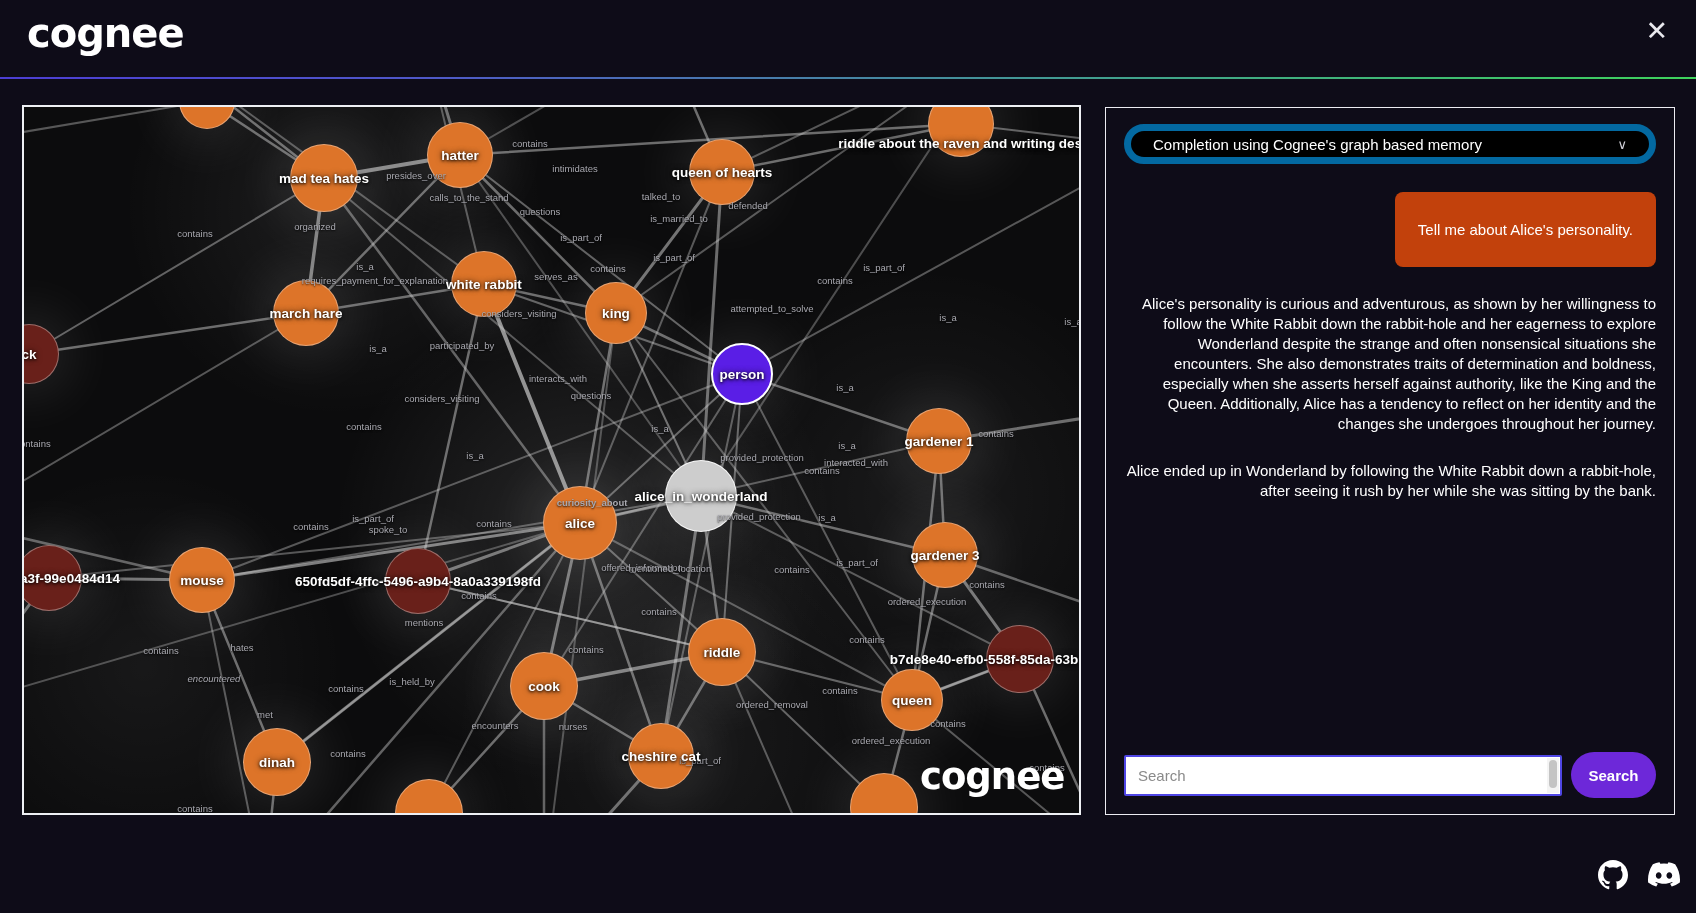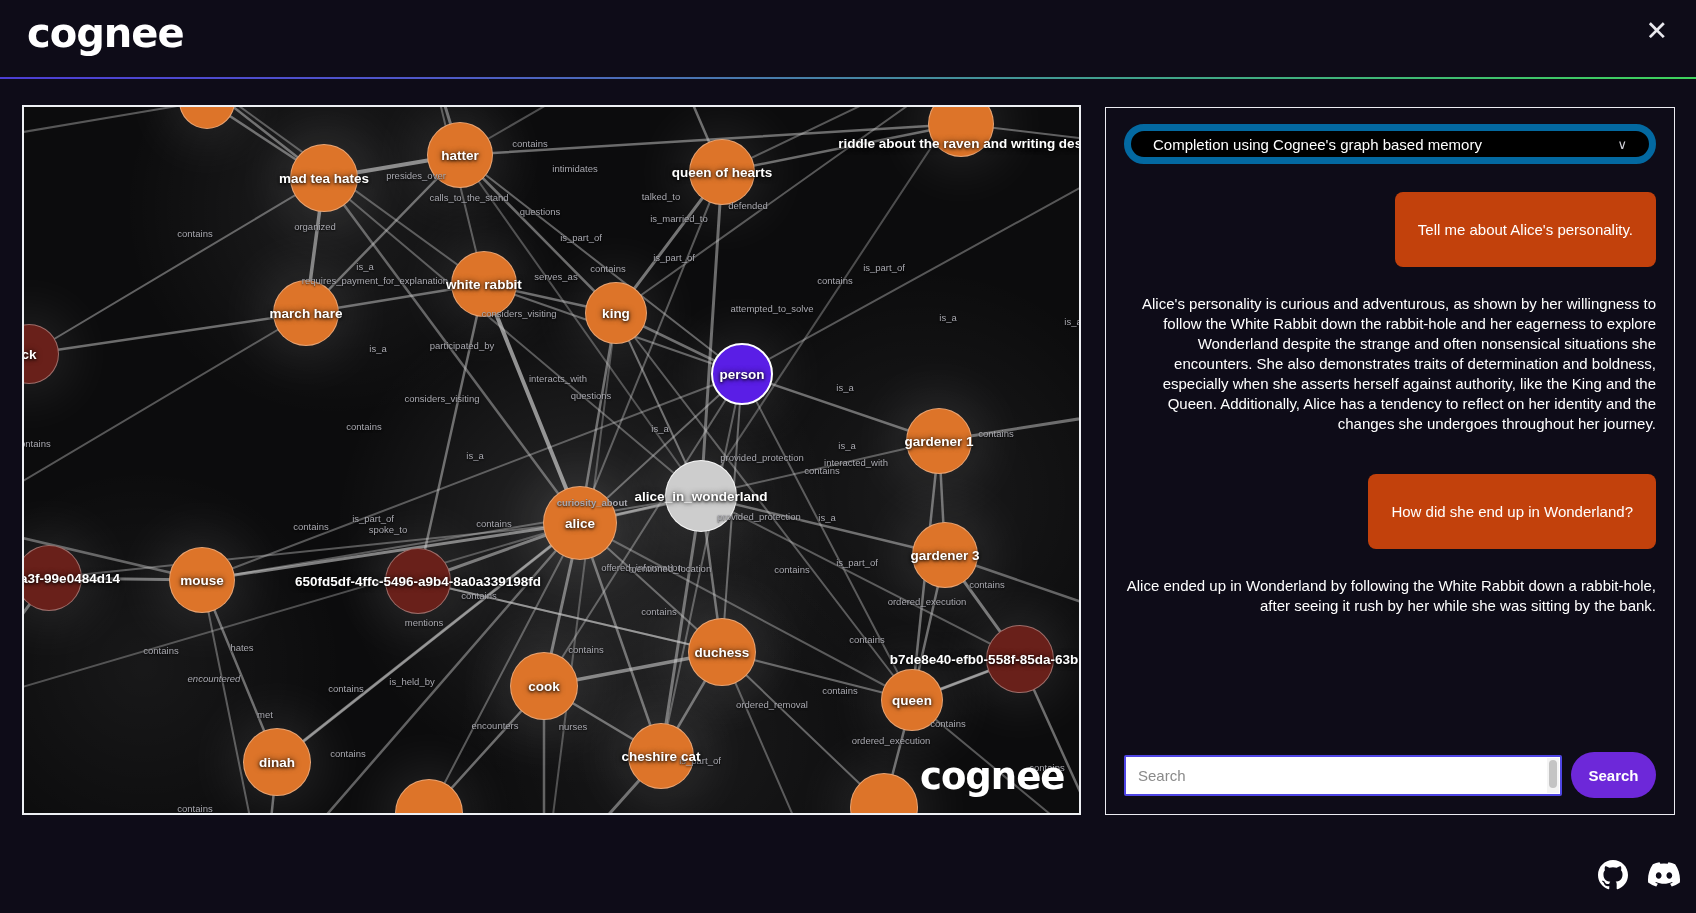--- a/index.html
+++ b/index.html
@@ -332,21 +332,21 @@
     <div class="gnode-label" style="left: 5px; top: 247px;">ck</div>
     <div class="gnode maroon" style="left: 25px; top: 471px; width: 66px; height: 66px; background: rgb(105, 32, 26);"></div>
     <div class="gnode-label" style="left: 25px; top: 471px;">3ac3-aa3f-99e0484d14</div>
     <div class="gnode orange" style="left: 178px; top: 473px; width: 66px; height: 66px; background: rgb(221, 116, 41);"></div>
     <div class="gnode-label" style="left: 178px; top: 473px;">mouse</div>
     <div class="gnode maroon" style="left: 394px; top: 474px; width: 66px; height: 66px; background: rgb(105, 32, 26);"></div>
     <div class="gnode-label" style="left: 394px; top: 474px;">650fd5df-4ffc-5496-a9b4-8a0a339198fd</div>
     <div class="gnode orange" style="left: 921px; top: 448px; width: 66px; height: 66px; background: rgb(221, 116, 41);"></div>
     <div class="gnode-label" style="left: 921px; top: 448px;">gardener 3</div>
     <div class="gnode orange" style="left: 698px; top: 545px; width: 68px; height: 68px; background: rgb(221, 116, 41);"></div>
-    <div class="gnode-label" style="left: 698px; top: 545px;">duchess</div>
+    <div class="gnode-label" style="left: 698px; top: 545px;">riddle</div>
     <div class="gnode maroon" style="left: 996px; top: 552px; width: 68px; height: 68px; background: rgb(105, 32, 26);"></div>
     <div class="gnode-label" style="left: 960px; top: 552px;">b7de8e40-efb0-558f-85da-63b</div>
     <div class="gnode orange" style="left: 888px; top: 593px; width: 62px; height: 62px; background: rgb(221, 116, 41);"></div>
     <div class="gnode-label" style="left: 888px; top: 593px;">queen</div>
     <div class="gnode orange" style="left: 520px; top: 579px; width: 68px; height: 68px; background: rgb(221, 116, 41);"></div>
     <div class="gnode-label" style="left: 520px; top: 579px;">cook</div>
     <div class="gnode orange" style="left: 253px; top: 655px; width: 68px; height: 68px; background: rgb(221, 116, 41);"></div>
     <div class="gnode-label" style="left: 253px; top: 655px;">dinah</div>
     <div class="gnode orange" style="left: 637px; top: 649px; width: 66px; height: 66px; background: rgb(221, 116, 41);"></div>
     <div class="gnode-label" style="left: 637px; top: 649px; text-align: right;">cheshire cat</div>
@@ -355,21 +355,20 @@
   </div>
 
 <div class="chat-panel">
   <div class="dropdown">
     <span>Completion using Cognee's graph based memory</span>
     <span class="chev">∨</span>
   </div>
   <div class="chat">
     <div class="bubble">Tell me about Alice's personality.</div>
     <div class="answer">Alice's personality is curious and adventurous, as shown by her willingness to follow the White Rabbit down the rabbit-hole and her eagerness to explore Wonderland despite the strange and often nonsensical situations she encounters. She also demonstrates traits of determination and boldness, especially when she asserts herself against authority, like the King and the Queen. Additionally, Alice has a tendency to reflect on her identity and the changes she undergoes throughout her journey.</div>
-    <div class="bubble second">How did she end up in Wonderland?</div>
     <div class="answer">Alice ended up in Wonderland by following the White Rabbit down a rabbit-hole, after seeing it rush by her while she was sitting by the bank.</div>
   </div>
   <div class="search-row">
     <div class="search-field">
       <input type="text" placeholder="Search" style="">
       <div class="inp-scrollbar">
           <div class="thumb"></div>
         </div>
     </div>
     <button class="search-btn">Search</button>

